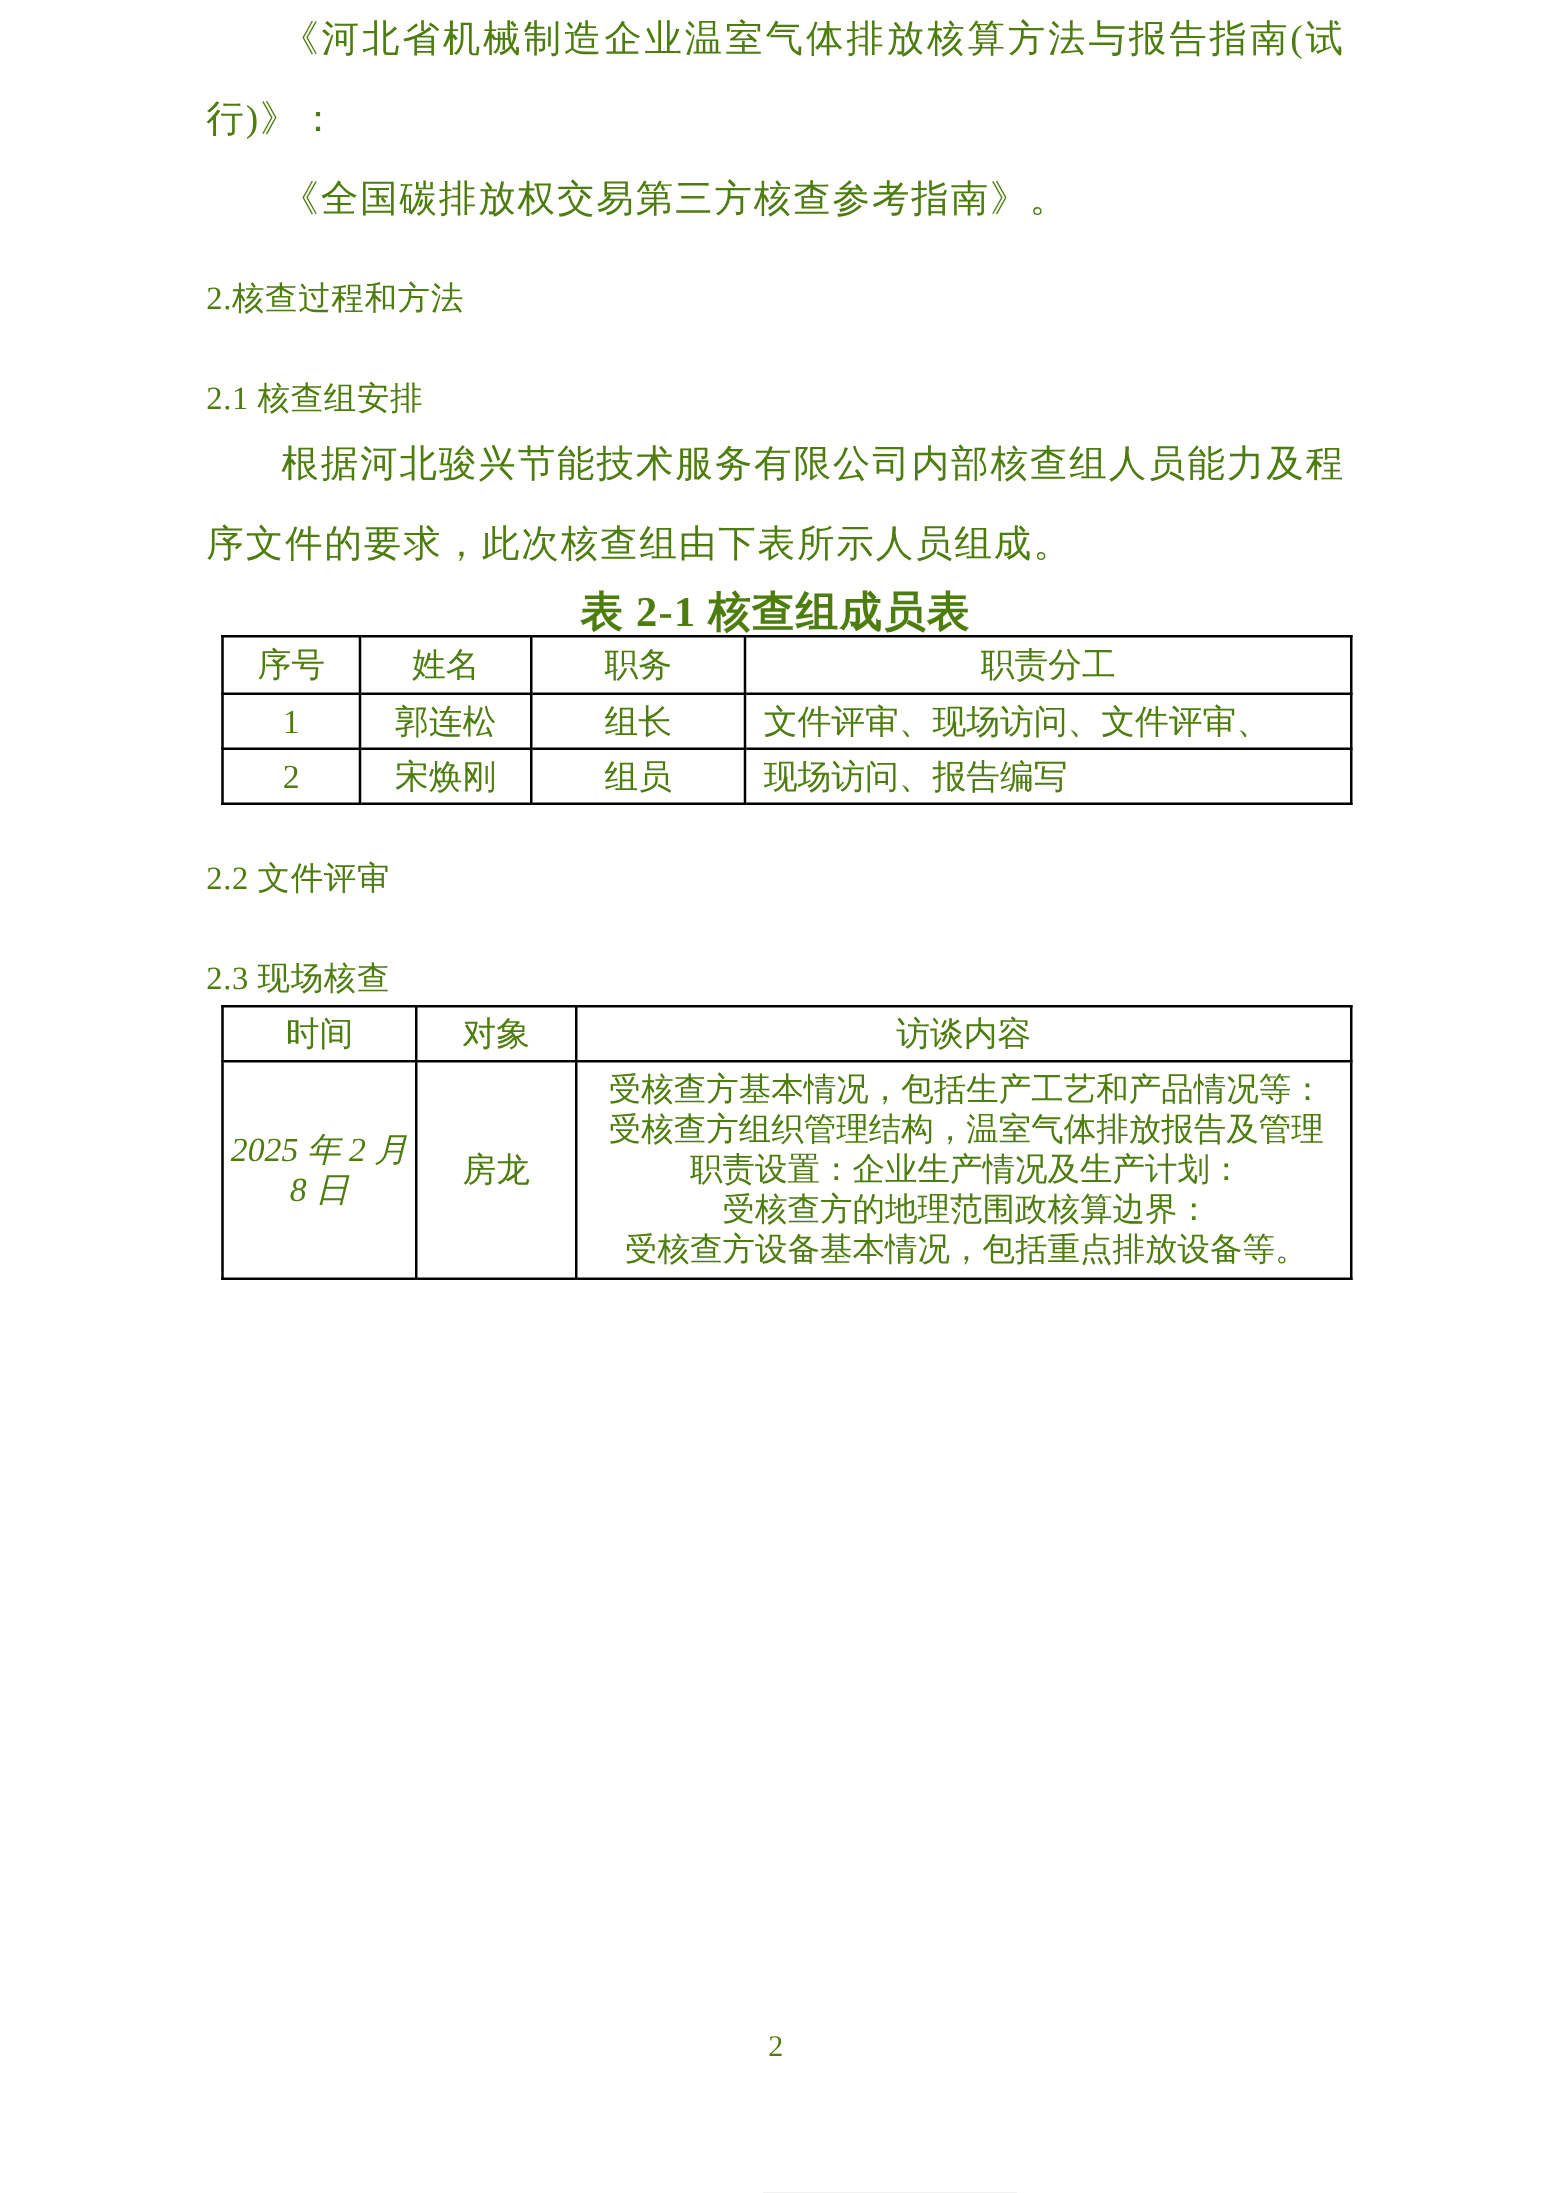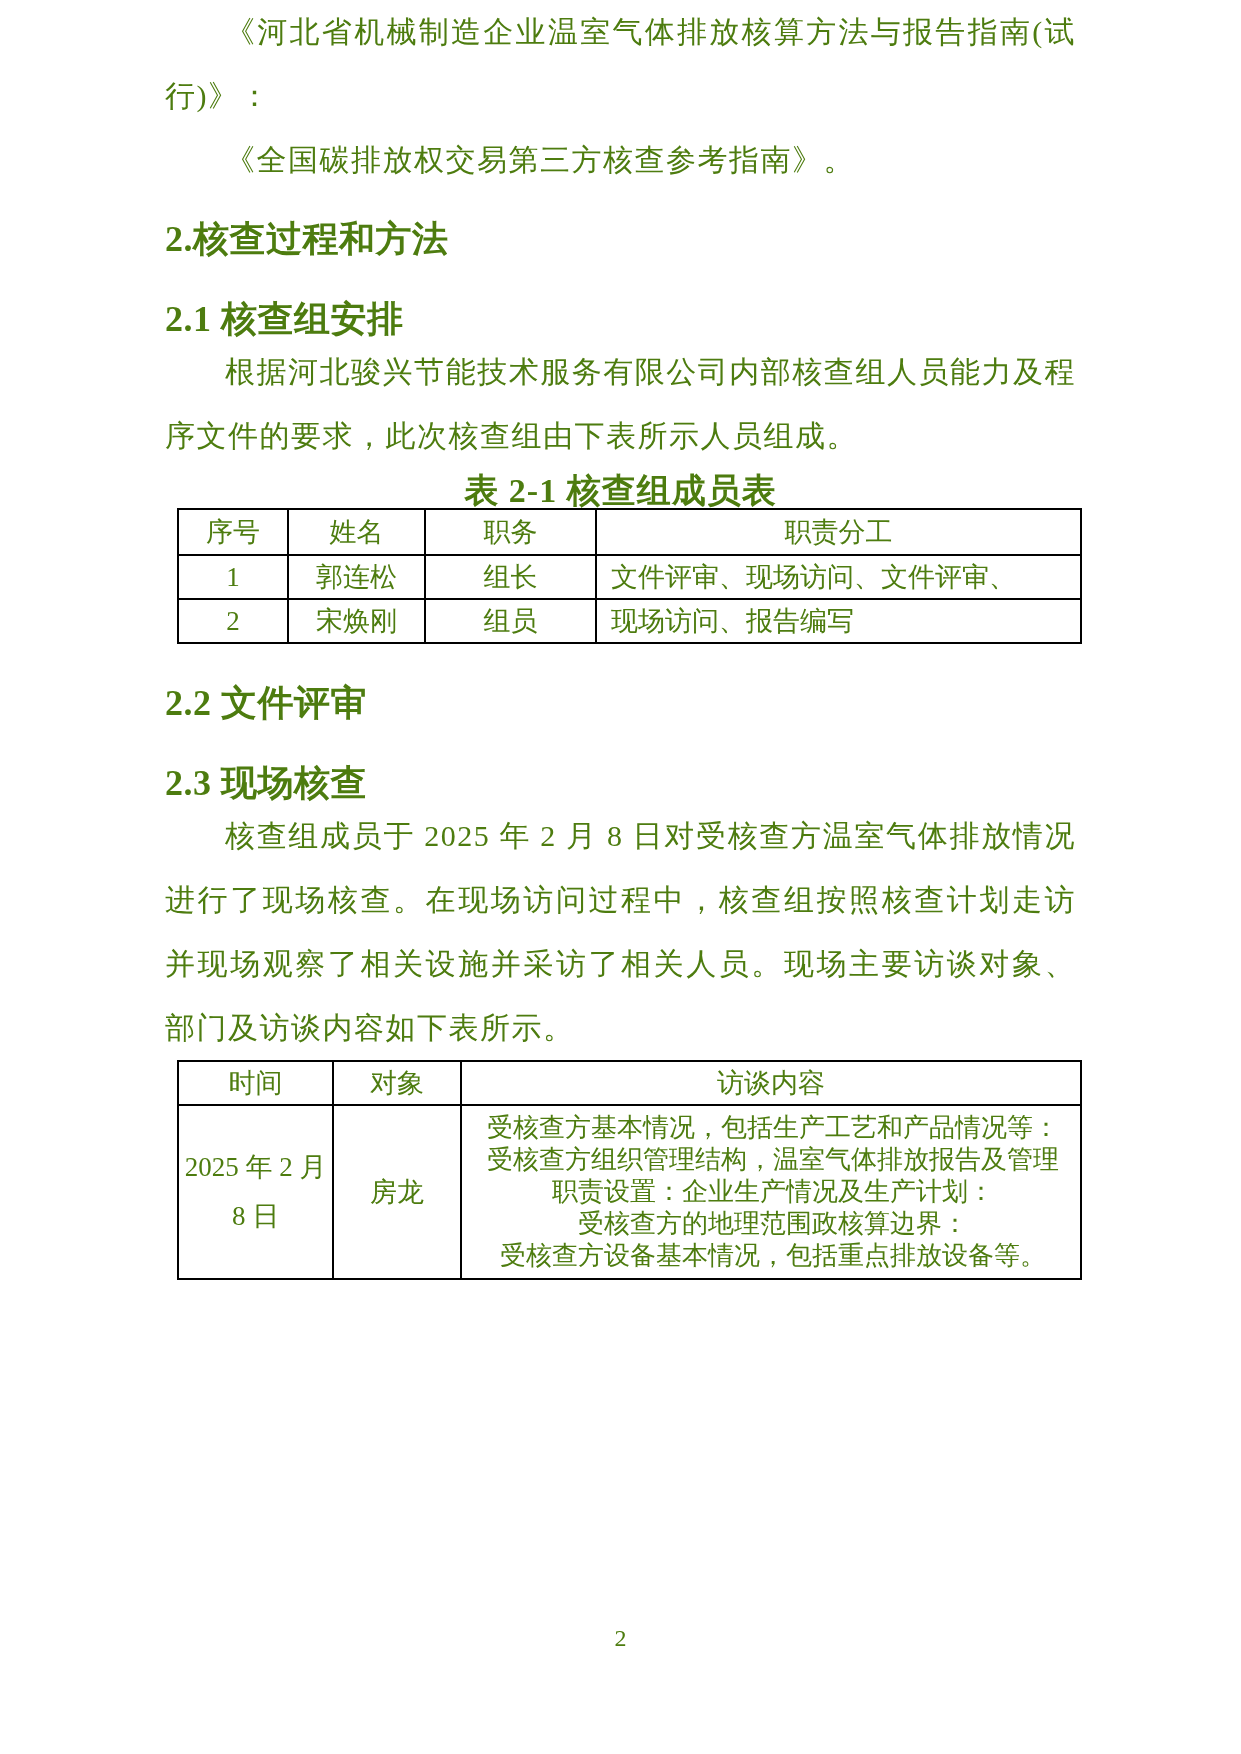--- a/index.html
+++ b/index.html
@@ -28,23 +28,23 @@
     font-size: 30px;
     line-height: 64px;
     letter-spacing: 1.5px;
     text-align: justify;
     text-indent: 2em;
     word-break: break-all;
   }
   .first-block { margin-top: 110px; }
   h1.h-main, h2.h-sub {
     margin: 0;
-    font-size: 36px;
+    font-size: 26px;
     line-height: 42px;
-    font-weight: bold;
+    font-weight: normal;
     letter-spacing: 0.5px;
   }
   h1.h-main { margin-top: 26px; }
   h2.h-sub  { margin-top: 38px; }
   .after-heading { margin-top: 8px; }
   .tbl-caption {
     margin-top: 6px;
     font-size: 34px;
     line-height: 34px;
     font-weight: bold;
@@ -67,21 +67,22 @@
   table.tbl21 th { height: 40px; }
   table.tbl21 td { height: 38px; }
   table.tbl21 td.left-cell {
     text-align: left;
     padding-left: 14px;
   }
   table.tbl22 th { height: 38px; }
   table.tbl22 td { vertical-align: middle; }
   table.tbl22 td.time-cell {
     font-size: 27px;
-    line-height: 49px;
+    line-height: 32px;
+    font-style: italic;
   }
   table.tbl22 td.content-cell {
     text-align: left;
     padding: 6px 10px 6px 14px;
   }
   .content-line {
     font-size: 26px;
     line-height: 32px;
     text-align: center;
   }
@@ -141,21 +142,20 @@
           <td>宋焕刚</td>
           <td>组员</td>
           <td class="left-cell">现场访问、报告编写</td>
         </tr>
       </tbody>
     </table>
 
     <h2 class="h-sub h-22">2.2 文件评审</h2>
 
     <h2 class="h-sub h-23">2.3 现场核查</h2>
-    <p class="body p-23">核查组成员于 2025 年 2 月 8 日对受核查方温室气体排放情况进行了现场核查。在现场访问过程中，核查组按照核查计划走访并现场观察了相关设施并采访了相关人员。现场主要访谈对象、部门及访谈内容如下表所示。</p>
 
     <table class="tbl tbl22">
       <colgroup>
         <col style="width:155px">
         <col style="width:128px">
         <col style="width:620px">
       </colgroup>
       <thead>
         <tr>
           <th>时间</th>

